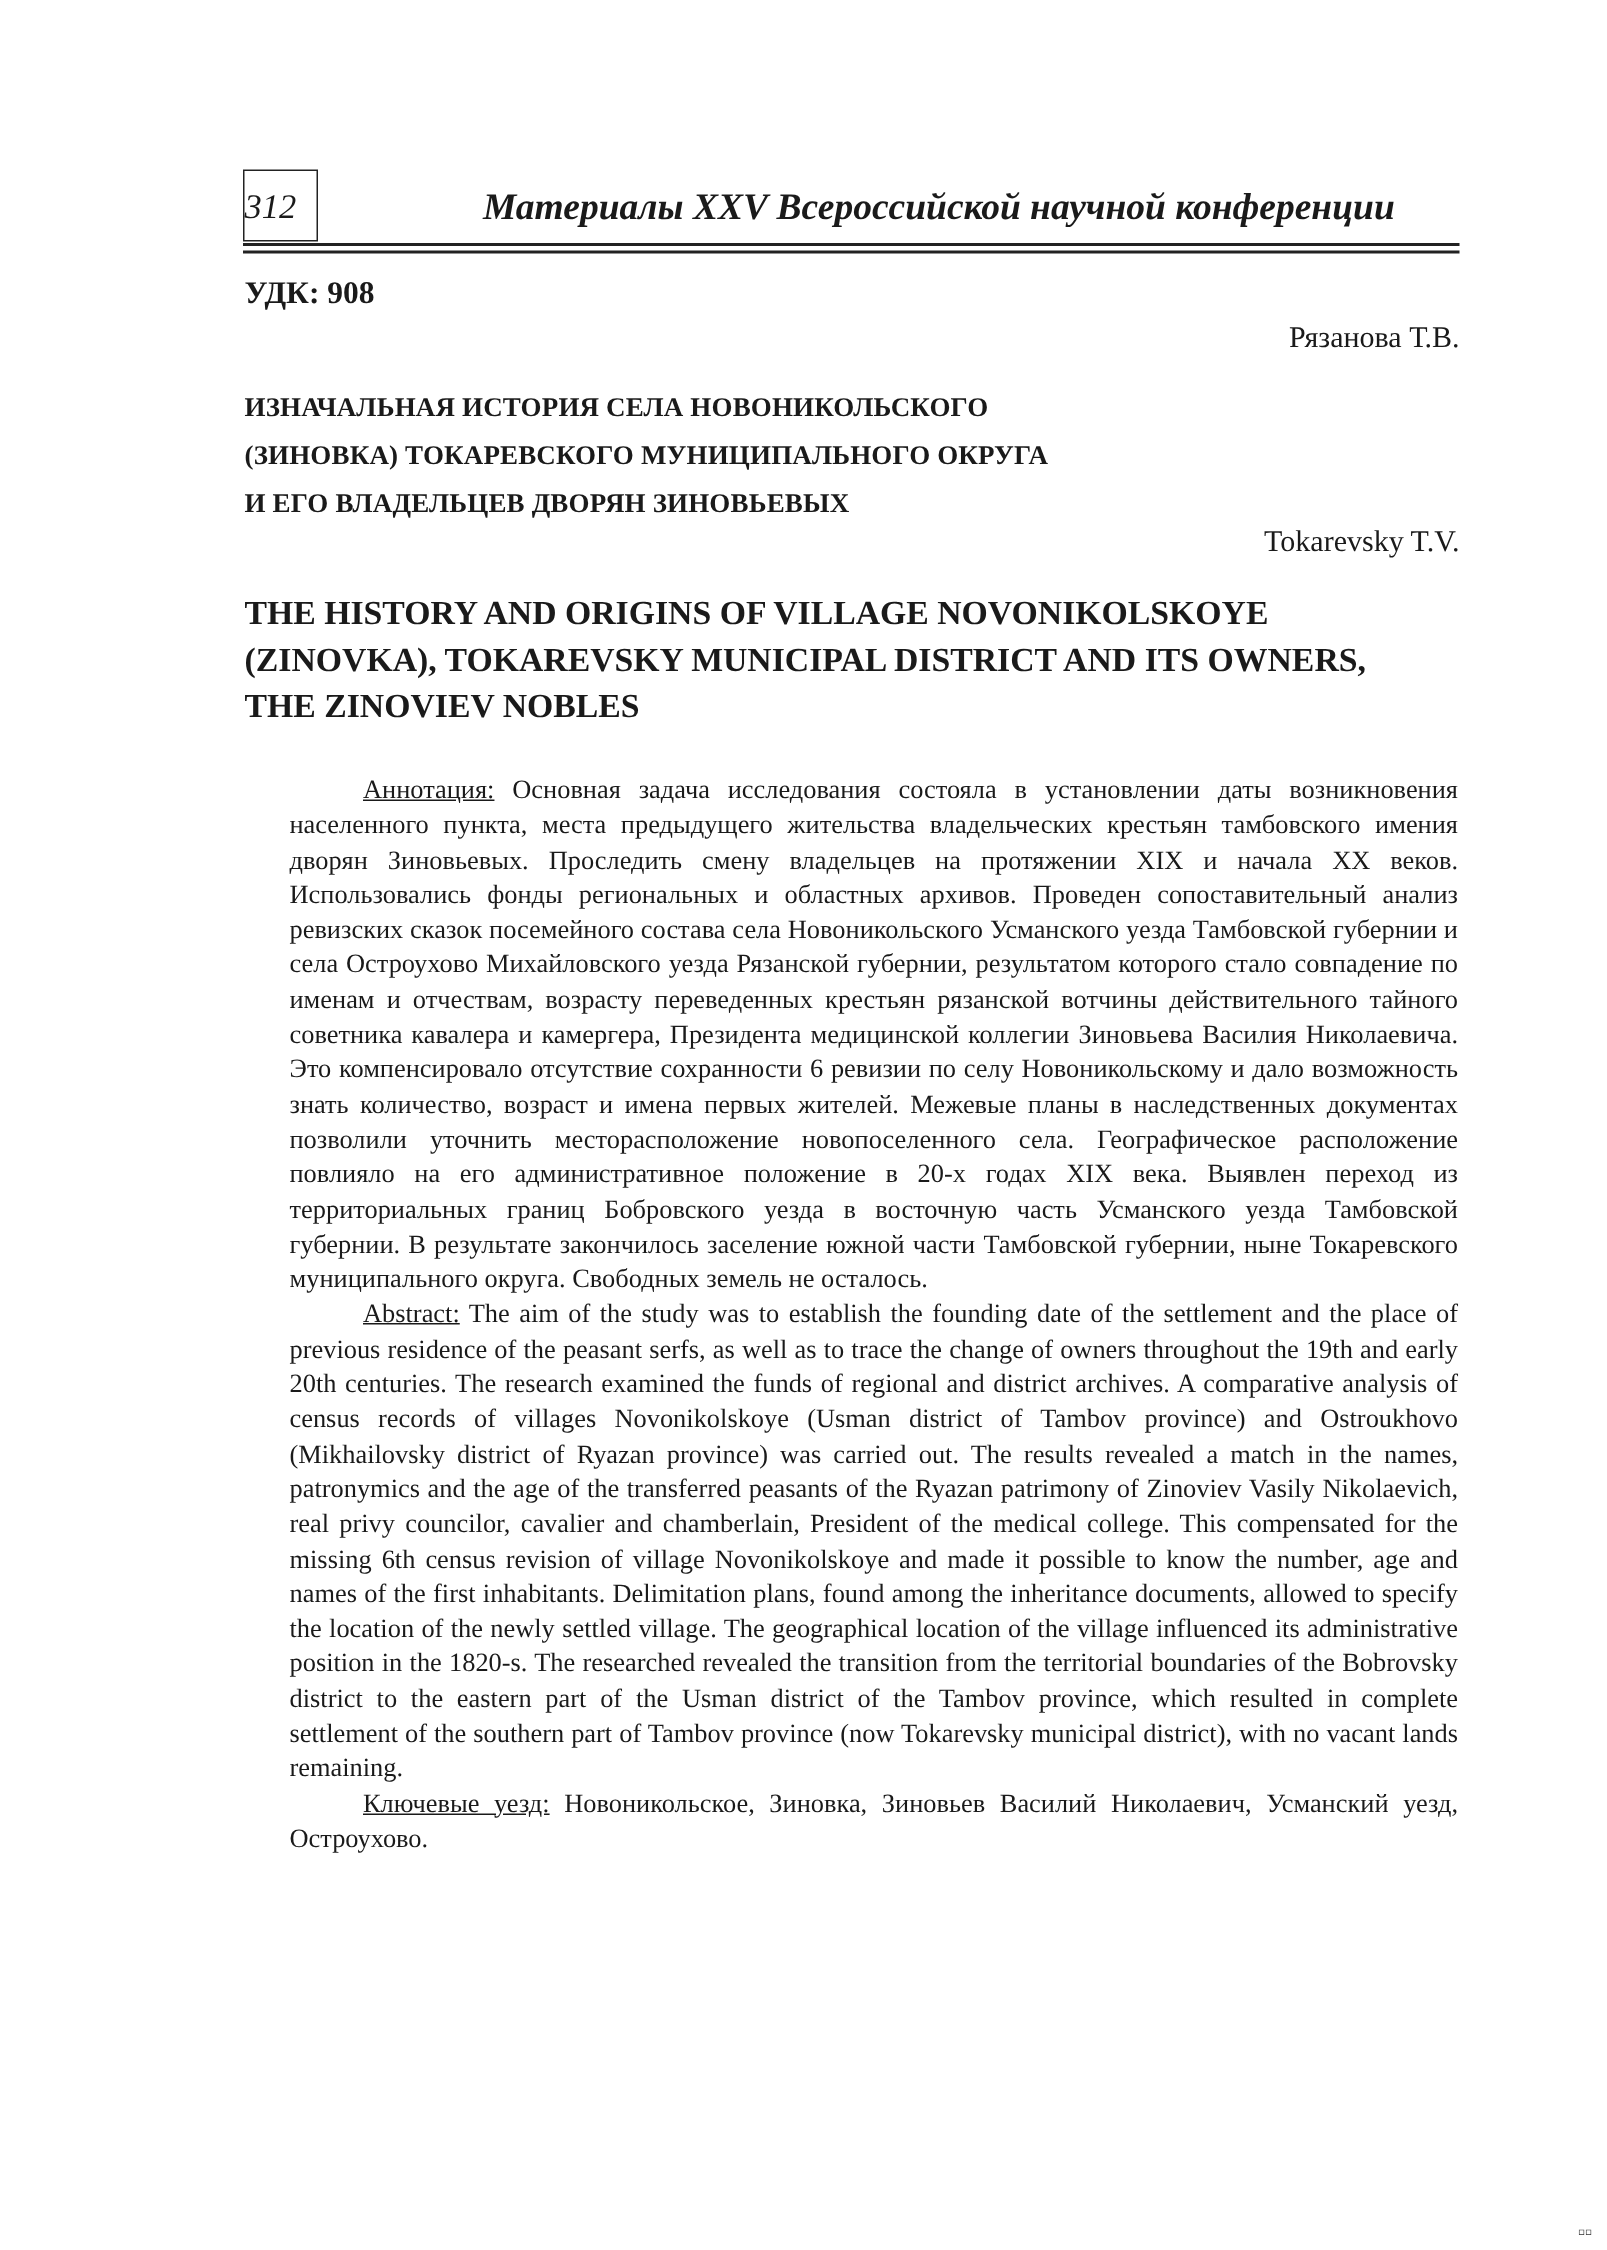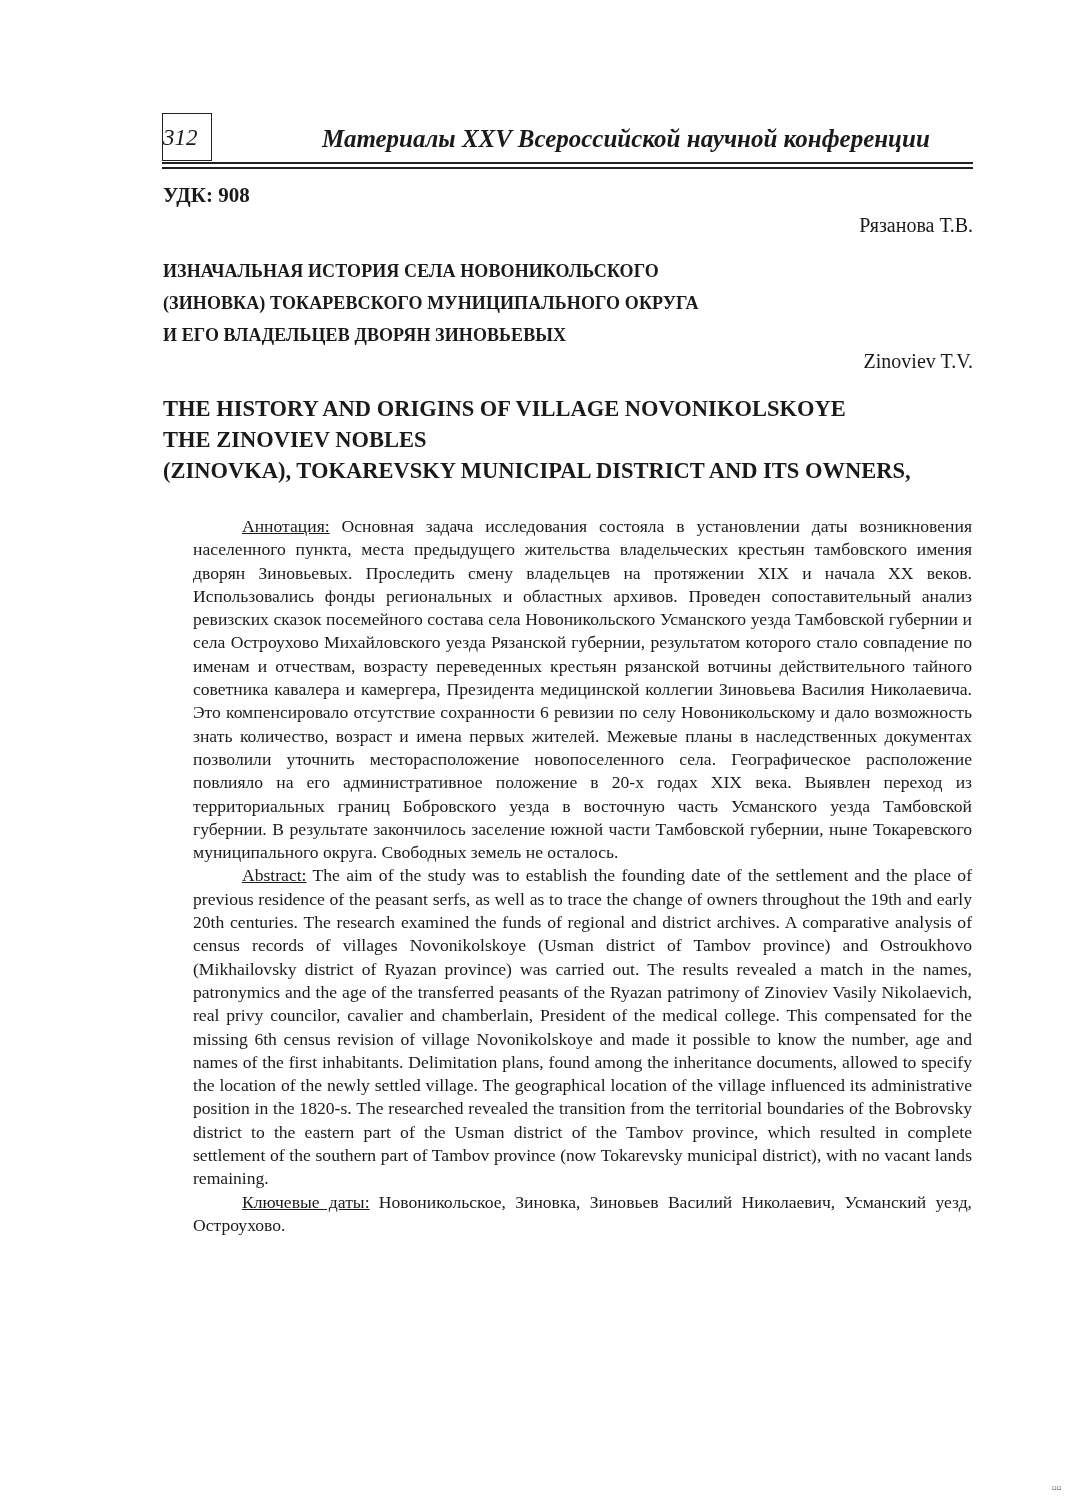--- a/index.html
+++ b/index.html
@@ -36,27 +36,27 @@
 
 <div class="udc">УДК: 908</div>
 <div class="author-ru">Рязанова Т.В.</div>
 
 <div class="title-ru">
   <div>ИЗНАЧАЛЬНАЯ ИСТОРИЯ СЕЛА НОВОНИКОЛЬСКОГО</div>
   <div>(ЗИНОВКА) ТОКАРЕВСКОГО МУНИЦИПАЛЬНОГО ОКРУГА</div>
   <div>И ЕГО ВЛАДЕЛЬЦЕВ ДВОРЯН ЗИНОВЬЕВЫХ</div>
 </div>
 
-<div class="author-en">Zinoviev T.V.</div>
+<div class="author-en">Tokarevsky T.V.</div>
 
 <div class="title-en">
   <div>THE HISTORY AND ORIGINS OF VILLAGE NOVONIKOLSKOYE</div>
+  <div>(ZINOVKA), TOKAREVSKY MUNICIPAL DISTRICT AND ITS OWNERS,</div>
   <div>THE ZINOVIEV NOBLES</div>
-  <div>(ZINOVKA), TOKAREVSKY MUNICIPAL DISTRICT AND ITS OWNERS,</div>
 </div>
 
 <div class="abstracts">
   <p lang="ru"><span class="label">Аннотация:</span><span> Основная задача исследования состояла в установлении даты возникновения населенного пункта, места предыдущего жительства владельческих крестьян тамбовского имения дворян Зиновьевых. Проследить смену владельцев на протяжении XIX и начала XX веков. Использовались фонды региональных и областных архивов. Проведен сопоставительный анализ ревизских сказок посемейного состава села Новоникольского Усманского уезда Тамбовской губернии и села Остроухово Михайловского уезда Рязанской губернии, результатом которого стало совпадение по именам и отчествам, возрасту переведенных крестьян рязанской вотчины действительного тайного советника кавалера и камергера, Президента медицинской коллегии Зиновьева Василия Николаевича. Это компенсировало отсутствие сохранности 6 ревизии по селу Новоникольскому и дало возможность знать количество, возраст и имена первых жителей. Межевые планы в наследственных документах позволили уточнить месторасположение новопоселенного села. Географическое расположение повлияло на его административное положение в 20-х годах XIX века. Выявлен переход из территориальных границ Бобровского уезда в восточную часть Усманского уезда Тамбовской губернии. В результате закончилось заселение южной части Тамбовской губернии, ныне Токаревского муниципального округа.  Свободных земель не осталось.</span></p>
   <p lang="en"><span class="label">Abstract:</span><span> The aim of the study was to establish the founding date of the settlement and the place of previous residence of the peasant serfs, as well as to trace the change of owners throughout the 19th and early 20th centuries. The research examined the funds of regional and district archives. A comparative analysis of census records of villages Novonikolskoye (Usman district of Tambov province) and Ostroukhovo (Mikhailovsky district of Ryazan province) was carried out. The results revealed a match in the names, patronymics and the age of the transferred peasants of the Ryazan patrimony of Zinoviev Vasily Nikolaevich, real privy councilor, cavalier and chamberlain, President of the medical college. This compensated for the missing 6th census revision of village Novonikolskoye and made it possible to know the number, age and names of the first inhabitants. Delimitation plans, found among the inheritance documents, allowed to specify the location of the newly settled village. The geographical location of the village influenced its administrative position in the 1820-s. The researched revealed the transition from the territorial boundaries of the Bobrovsky district to the eastern part of the Usman district of the Tambov province, which resulted in complete settlement of the southern part of Tambov province (now Tokarevsky municipal district), with no vacant lands remaining.</span></p>
-  <p lang="ru"><span class="label">Ключевые даты:</span><span> Новоникольское, Зиновка, Зиновьев Василий Николаевич, Усманский уезд, Остроухово.</span></p>
+  <p lang="ru"><span class="label">Ключевые уезд:</span><span> Новоникольское, Зиновка, Зиновьев Василий Николаевич, Усманский уезд, Остроухово.</span></p>
 </div>
 
 <div class="corner-mark">▫▫</div>
 
 </body></html>

